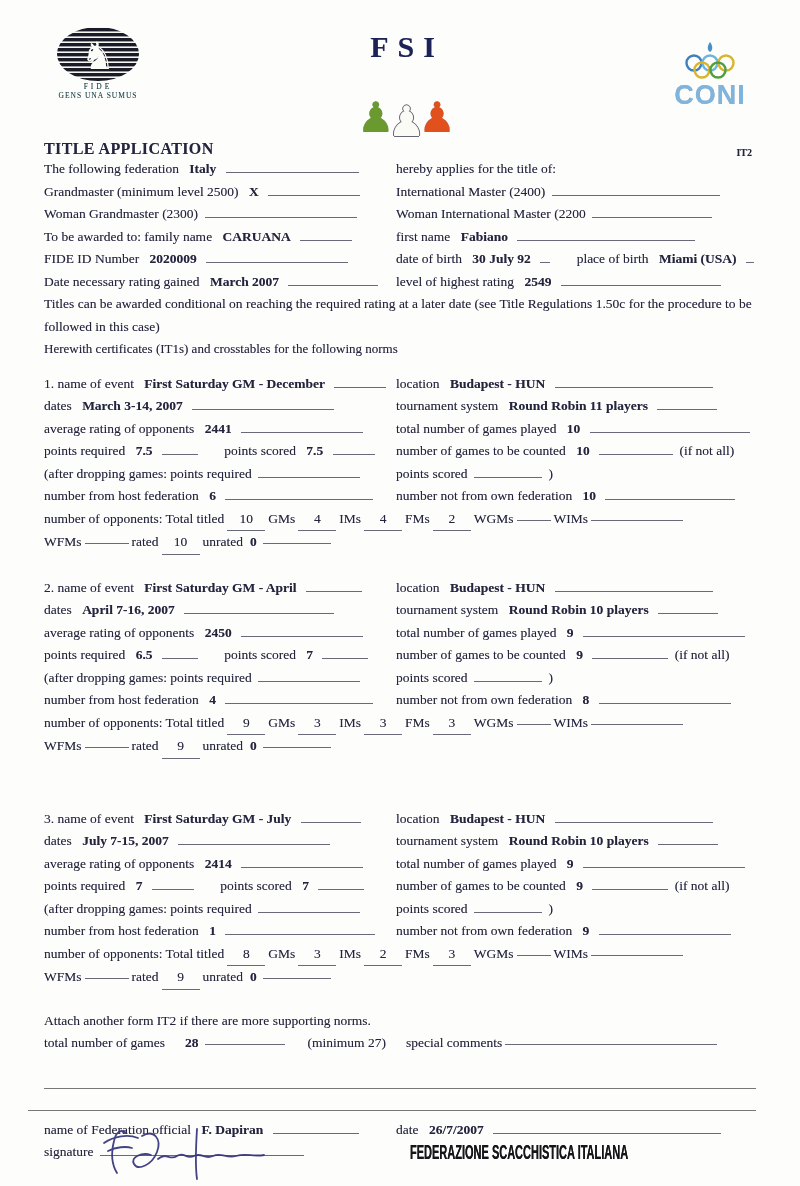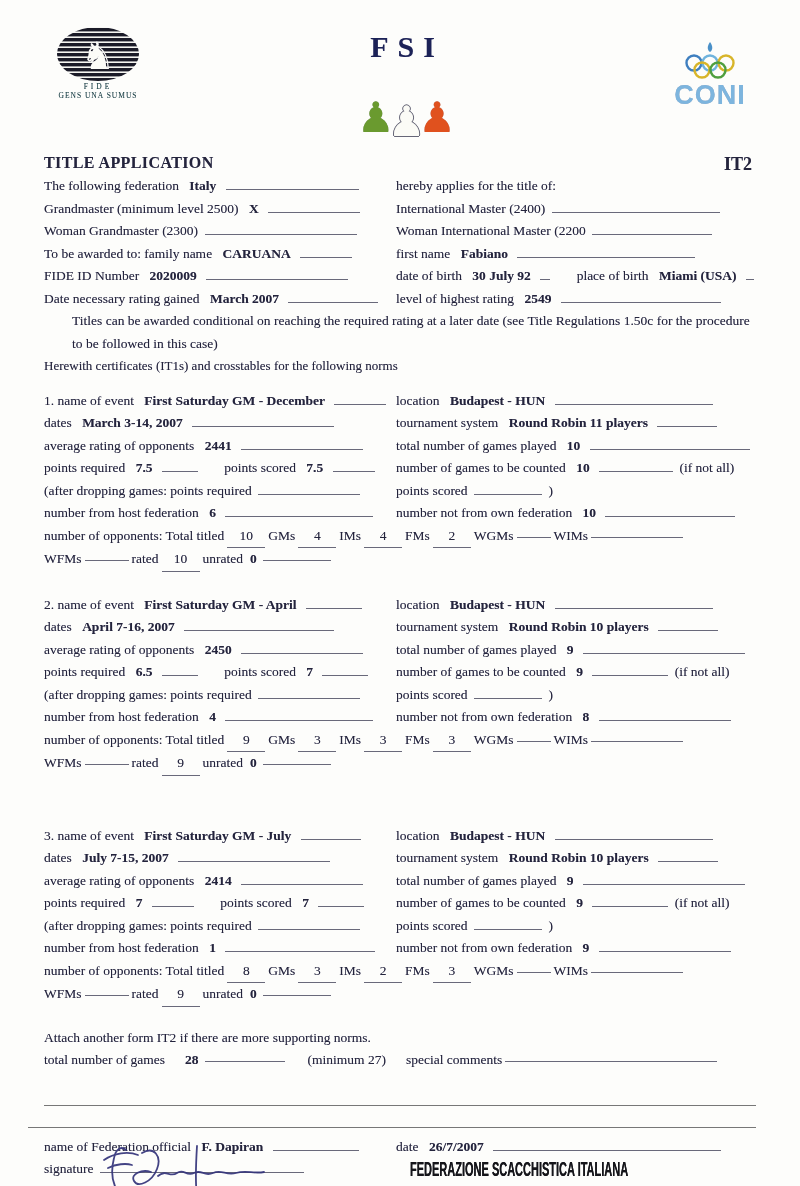--- a/index.html
+++ b/index.html
@@ -12,32 +12,32 @@
   .logos{display:flex;justify-content:space-between;align-items:flex-start;padding:26px 44px 0 54px;height:108px;}
   .fsi{display:flex;flex-direction:column;align-items:center;margin-top:6px;gap:39px;}
   .fsi-label{font-weight:bold;font-size:30px;color:#1c2257;letter-spacing:9px;line-height:1;margin-left:8px;}
   .fsi-pawns{letter-spacing:-7px;line-height:1;margin-top:-4px;}
   .pawn{font-family:"DejaVu Sans",sans-serif;font-size:42px;display:inline-block;}
   .pawn-green{color:#6a9a2f;}
   .pawn-white{color:#fbfbf6;text-shadow:-1px 0 #667,1px 0 #667,0 -1px #667,0 1px #667;transform:translateY(4px);}
   .pawn-red{color:#e0511e;}
   .coni{margin-top:12px;}
   
-  .title-row{display:flex;justify-content:space-between;align-items:flex-start;margin-top:20px;}
+  .title-row{display:flex;justify-content:space-between;align-items:flex-end;margin-top:6px;}
   .page-title{font-size:16px;font-weight:bold;letter-spacing:.4px;}
-  .form-code{font-size:18px;font-weight:bold;margin-right:4px;}
+  .form-code{font-size:10px;font-weight:bold;margin-right:4px;}
   
   .row{display:flex;line-height:22.5px;font-size:13.5px;white-space:nowrap;}
   .cl{width:352px;flex-shrink:0;}
   .cr{flex:1;}
   .val{margin:0 3px 0 7px;font-weight:bold;}
   .gap{margin-left:20px;}
   .fill{display:inline-block;height:12px;border-bottom:1.4px solid #69697a;margin:0 3px;vertical-align:baseline;}
   .uval{display:inline-block;min-width:26px;text-align:center;border-bottom:1.4px solid #69697a;margin:0 3px;padding:0 6px;}
-  .note{line-height:22.5px;font-size:13.5px;white-space:normal;margin-left:28px;}
+  .note{line-height:22.5px;font-size:13.5px;white-space:normal;}
   .center-line{text-align:left;line-height:22.5px;font-size:13px;}
   .norm-1{margin-top:12px;}
   .norm-2{margin-top:22px;}
   .norm-3{margin-top:49px;}
   .attach{margin-top:20px;}
   .h-line{height:21px;border-bottom:1.6px solid #777;}
   .h-line2{margin-left:-16px;}
   .lines{margin-top:12px;}
   .footer{margin-top:8px;}
   .sig-cell{position:relative;}

